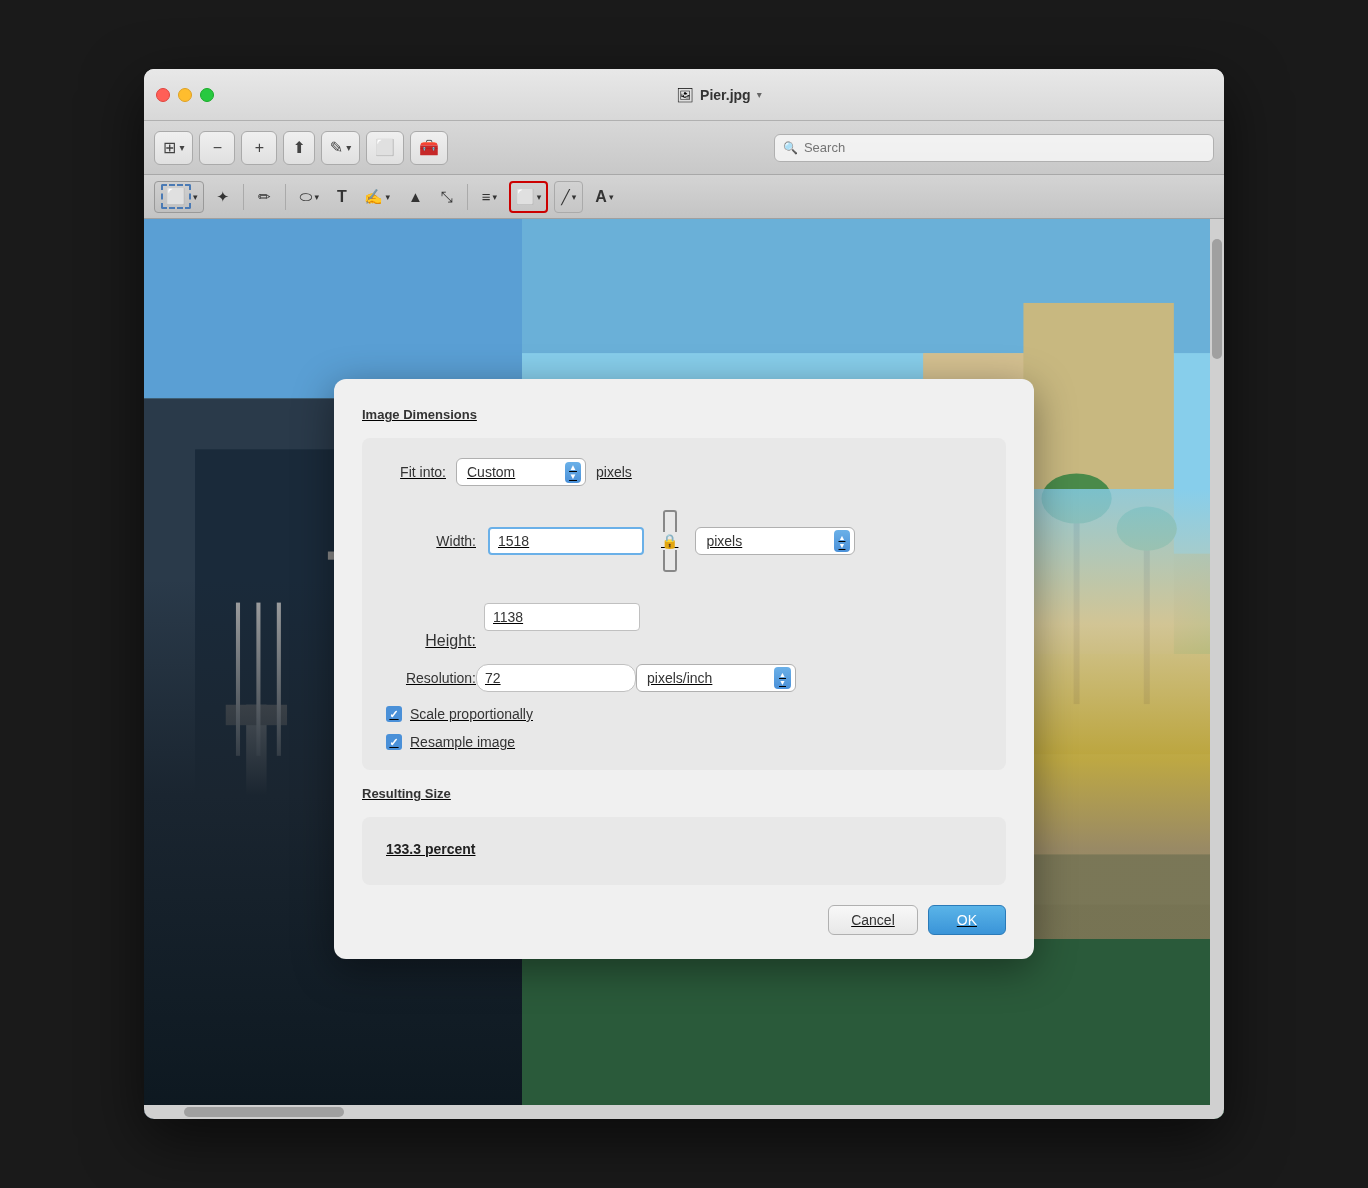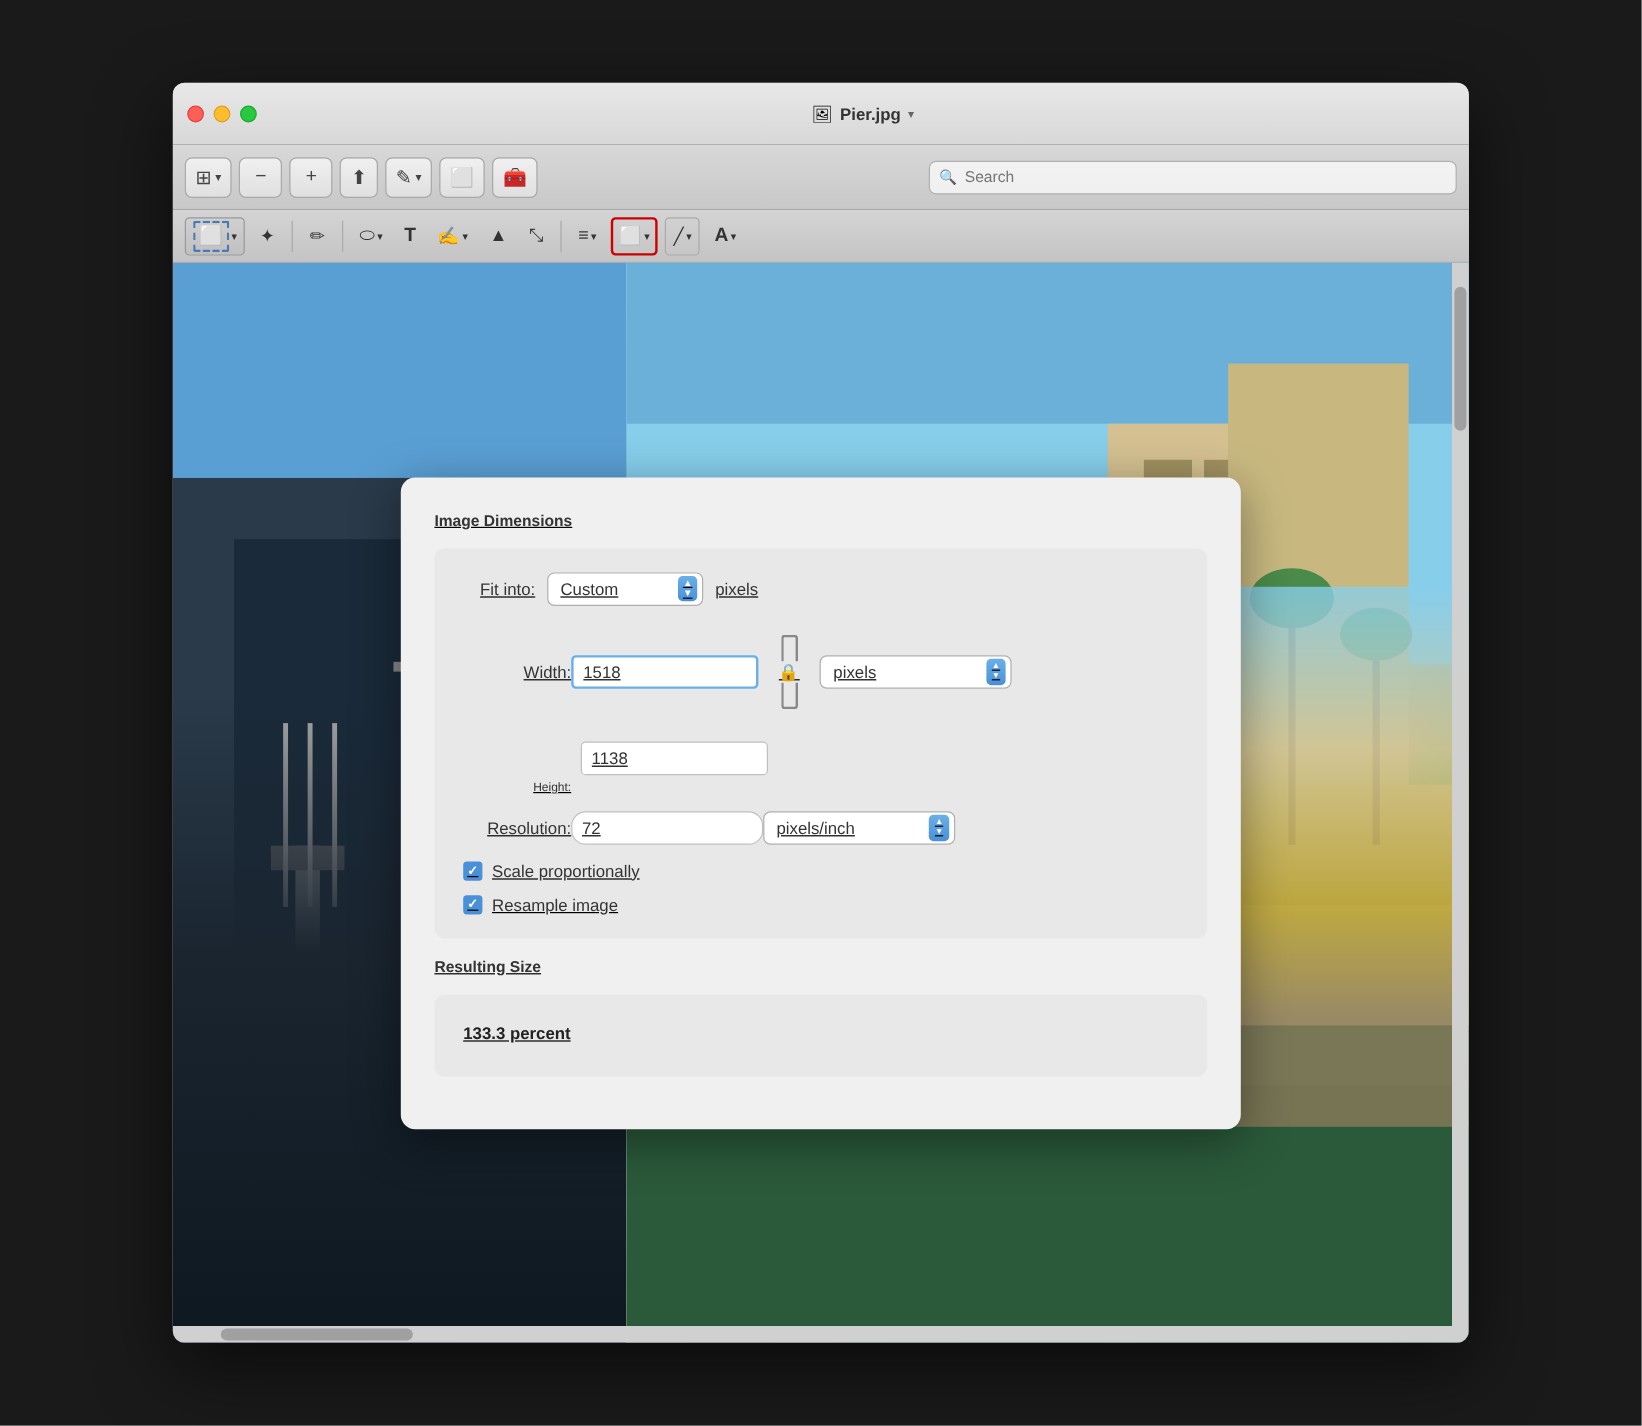--- a/index.html
+++ b/index.html
@@ -661,42 +661,42 @@
               <span class="select-text">Custom</span>
               <div class="select-arrows">
                 <span style="line-height:1">▲</span>
                 <span style="line-height:1">▼</span>
               </div>
             </div>
             <span class="unit-label">pixels</span>
           </div>
 
           <div style="display: flex; align-items: center; gap: 12px; margin-bottom: 10px;">
-            <div style="display: flex; align-items: center; gap: 0;">
+            <div style="display: flex; align-items: center; gap: 12px;">
               <span class="field-label" style="font-size:14px; color:#333; text-align:right; min-width:90px;">Width:</span>
               <input class="text-input" type="text" value="1518" style="">
             </div>
 
             <div style="display:flex; flex-direction:column; align-items:center; margin: 0 4px; position:relative; height: 66px; justify-content:center;">
               <div style="width:14px; height:24px; border:2px solid #888; border-bottom:none; border-radius:3px 3px 0 0; position:absolute; top:2px;"></div>
               <div style="width:14px; height:24px; border:2px solid #888; border-top:none; border-radius:0 0 3px 3px; position:absolute; bottom:2px;"></div>
               <span style="font-size:14px; color:#666; z-index:1; background:#e8e8e8; padding:1px;">🔒</span>
             </div>
 
             <div class="select-unit">
               <span class="select-unit-text">pixels</span>
               <div class="select-arrows-blue">
                 <span style="line-height:1; font-size:7px;">▲</span>
                 <span style="line-height:1; font-size:7px;">▼</span>
               </div>
             </div>
           </div>
 
           <div style="display: flex; align-items: center; gap: 8px; margin-bottom: 14px; margin-left: 0;">
-            <span class="field-label" style="font-size:10px; color:#333; text-align:right; min-width:90px;margin-top:48px;">Height:</span>
+            <span class="field-label" style="font-size:16px; color:#333; text-align:right; min-width:90px;margin-top:48px;">Height:</span>
             <input class="text-input normal" type="text" value="1138" style="">
           </div>
 
           <div style="display: flex; align-items: center; gap: 0; margin-bottom: 14px;">
             <span class="field-label" style="font-size:14px; color:#333; text-align:right; min-width:90px;">Resolution:</span>
             <input class="text-input normal" type="text" value="72" style="width: 160px; border-radius: 12px;">
             <div class="select-unit">
               <span class="select-unit-text">pixels/inch</span>
               <div class="select-arrows-blue">
                 <span style="line-height:1; font-size:7px;">▲</span>
@@ -720,17 +720,21 @@
           </div>
 
         </div>
 
         <div class="dialog-section-title">Resulting Size</div>
 
         <div class="result-card">
           <div class="result-percent">133.3 percent</div>
         </div>
 
+        <div class="dialog-footer">
+          <button class="btn-cancel">Cancel</button>
+          <button class="btn-ok">OK</button>
+        </div>
 
       </div>
     </div>
   </div>
 </div>
 
 </body></html>

